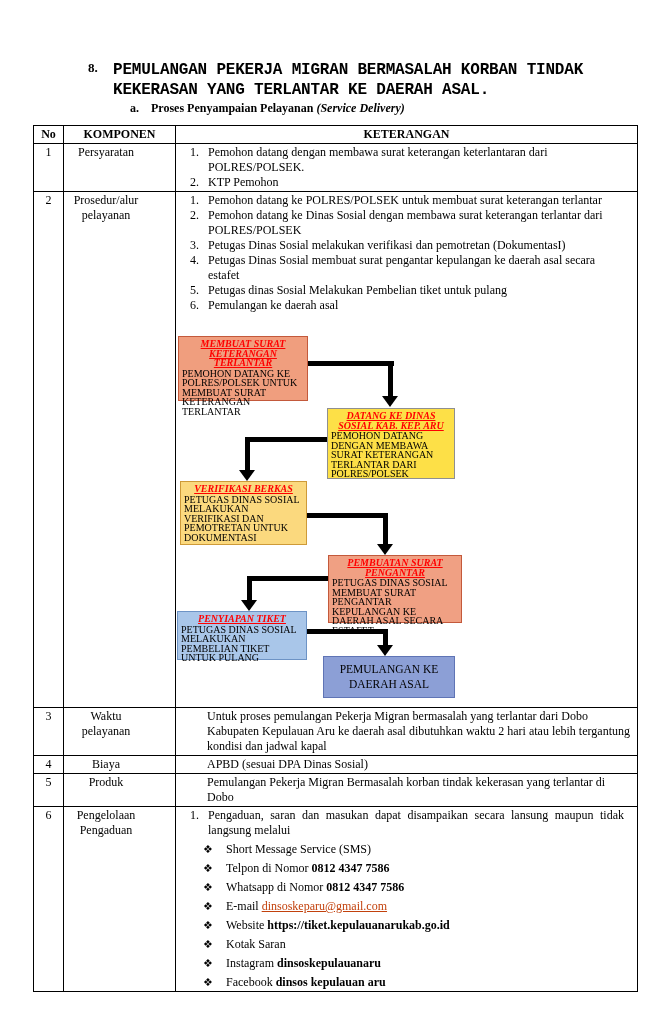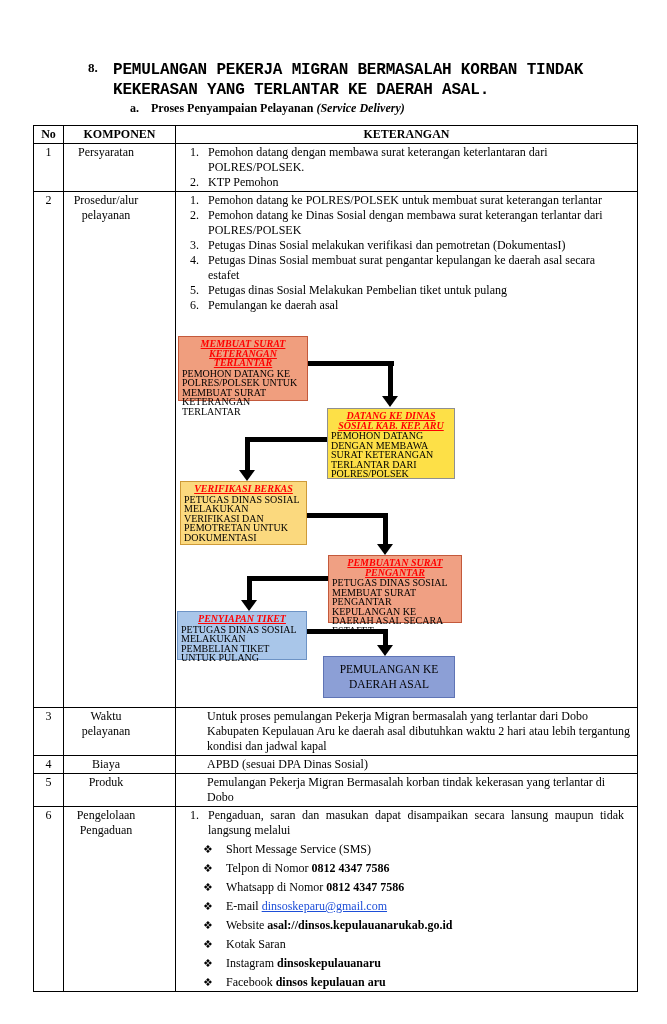--- a/index.html
+++ b/index.html
@@ -203,25 +203,25 @@
         <div class="bul">
           <span class="g">❖</span>
           <span>Telpon di Nomor </span><span class="b">0812 4347 7586</span>
         </div>
         <div class="bul">
           <span class="g">❖</span>
           <span>Whatsapp di Nomor </span><span class="b">0812 4347 7586</span>
         </div>
         <div class="bul">
           <span class="g">❖</span>
-          <span>E-mail </span><span class="lnk" style="color: #1d4ed8;">dinsoskeparu@gmail.com</span>
-        </div>
-        <div class="bul">
-          <span class="g">❖</span>
-          <span>Website </span><span class="b">asal://dinsos.kepulauanarukab.go.id</span>
+          <span>E-mail </span><span class="lnk" style="color: #c2410c;">dinsoskeparu@gmail.com</span>
+        </div>
+        <div class="bul">
+          <span class="g">❖</span>
+          <span>Website </span><span class="b">https://tiket.kepulauanarukab.go.id</span>
         </div>
         <div class="bul">
           <span class="g">❖</span>
           <span>Kotak Saran</span><span class="b"></span>
         </div>
         <div class="bul">
           <span class="g">❖</span>
           <span>Instagram </span><span class="b">dinsoskepulauanaru</span>
         </div>
         <div class="bul">

